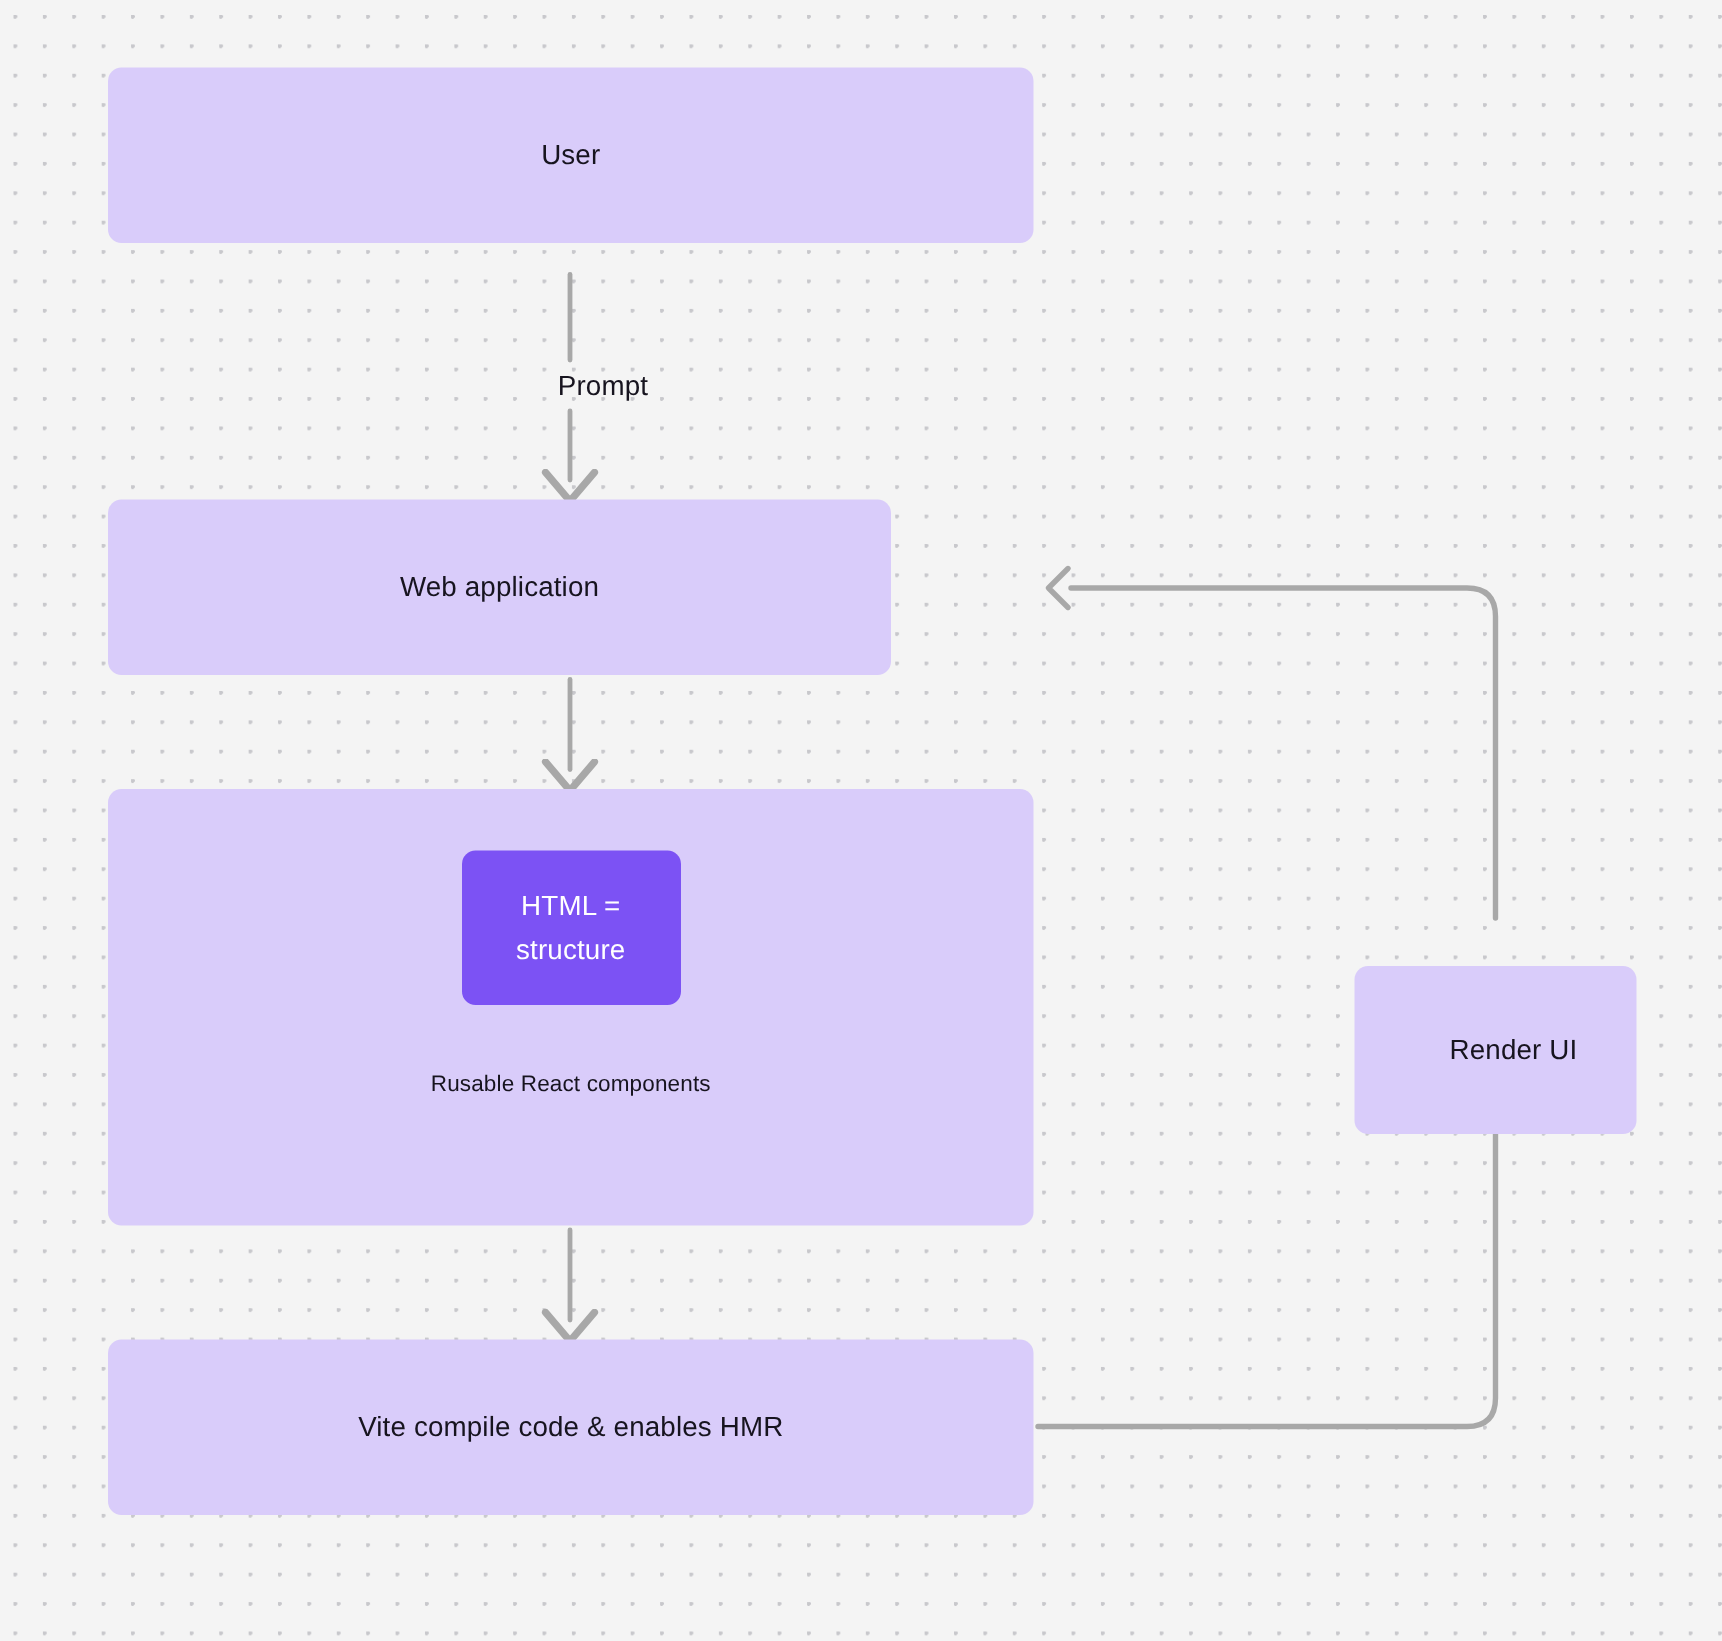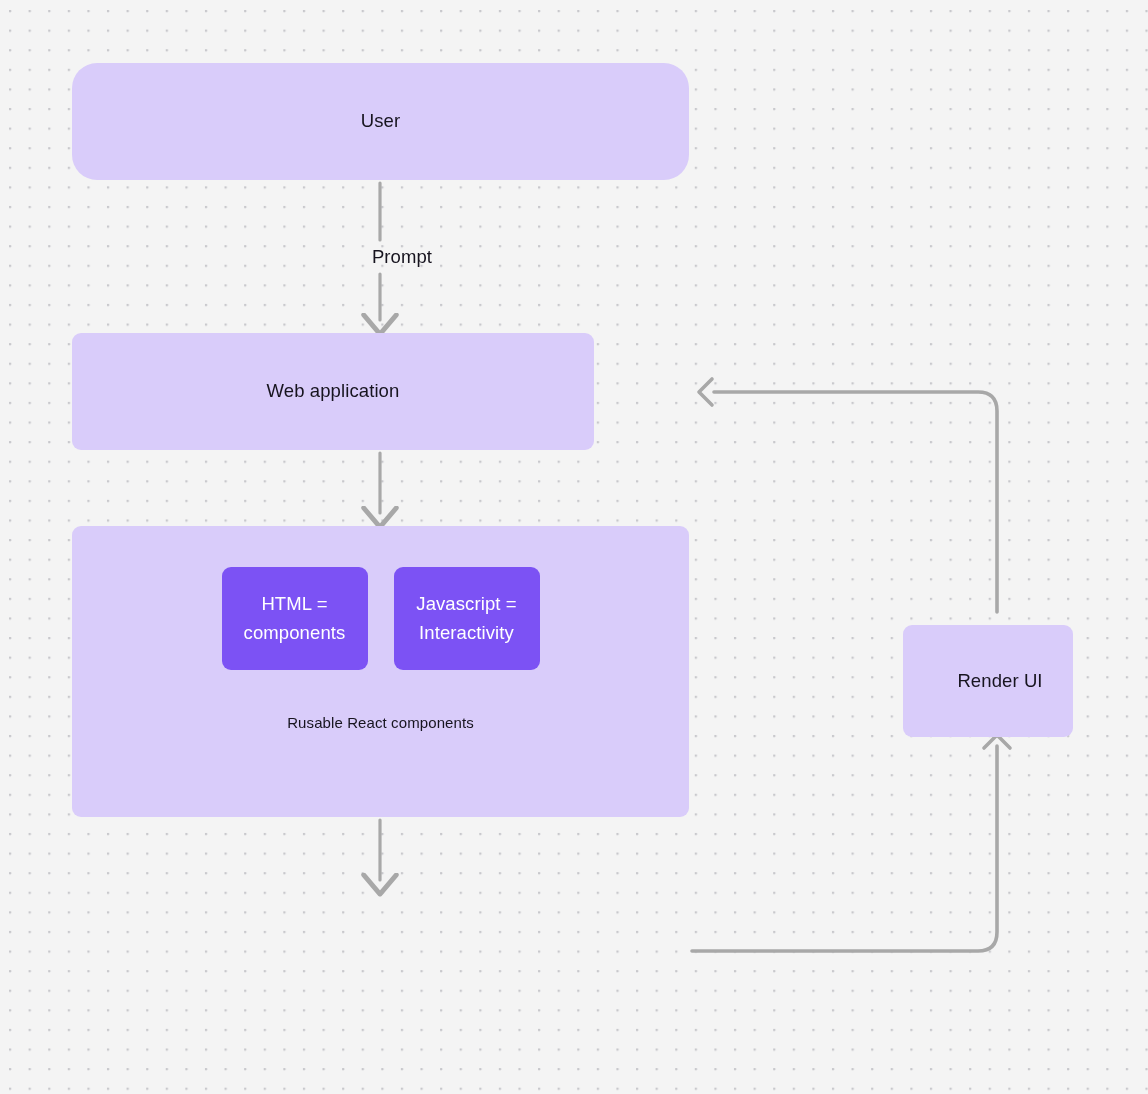--- a/index.html
+++ b/index.html
@@ -48,26 +48,26 @@
     text-align: center;
     letter-spacing: 0.1px;
   }
 
   .node-label {
     display: block;
     white-space: pre-line;
   }
 
   
-  #node-user      { left: 72px;  top: 63px;  width: 617px; height: 117px; border-radius: 25px; }
+  #node-user      { left: 72px;  top: 45px;  width: 617px; height: 117px; }
   #node-webapp    { left: 72px;  top: 333px; width: 522px; height: 117px; }
   #node-stack     { left: 72px;  top: 526px; width: 617px; height: 291px;
                     align-items: flex-start; justify-content: flex-start; }
   #node-vite      { left: 72px;  top: 893px; width: 617px; height: 117px; }
-  #node-render    { left: 903px; top: 625px; width: 170px; height: 112px; padding-left: 24px; }
+  #node-render    { left: 903px; top: 644px; width: 188px; height: 112px; padding-left: 24px; }
 
   
   .stack-inner {
     position: absolute;
     left: 0;
     top: 0;
     width: 100%;
     height: 100%;
     display: flex;
     flex-direction: column;
@@ -156,29 +156,28 @@
 
   <div class="node" id="node-webapp">
     <span class="node-label">Web application</span>
   </div>
 
   <div class="node" id="node-stack">
     <div class="stack-inner">
       <div class="chip-row">
         <div class="chip">
           <span>HTML =
-components</span>
-        </div>
-        <div class="chip">
-          <span>Javascript =
-Interactivity</span>
+structure</span>
         </div>
       </div>
       <div class="stack-caption">Rusable React components</div>
     </div>
   </div>
 
+  <div class="node" id="node-vite">
+    <span class="node-label">Vite compile code &amp; enables HMR</span>
+  </div>
 
   <div class="node" id="node-render">
     <span class="node-label">Render UI</span>
   </div>
 
 </div>
 
 </body></html>

